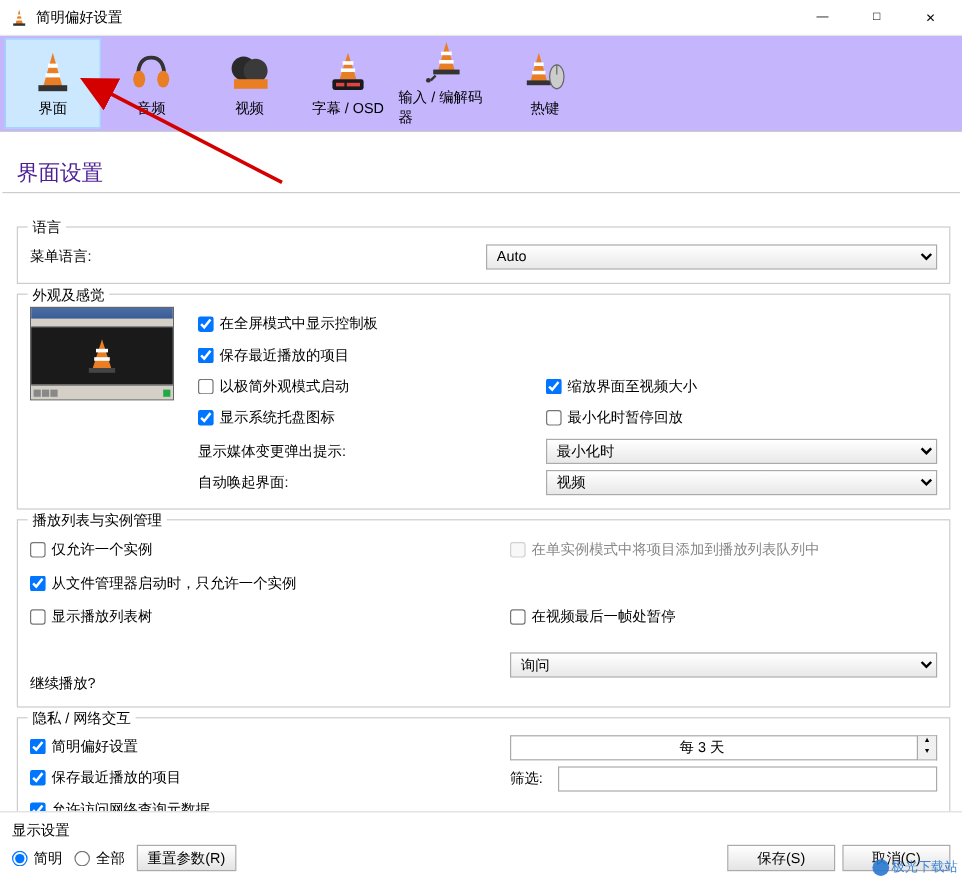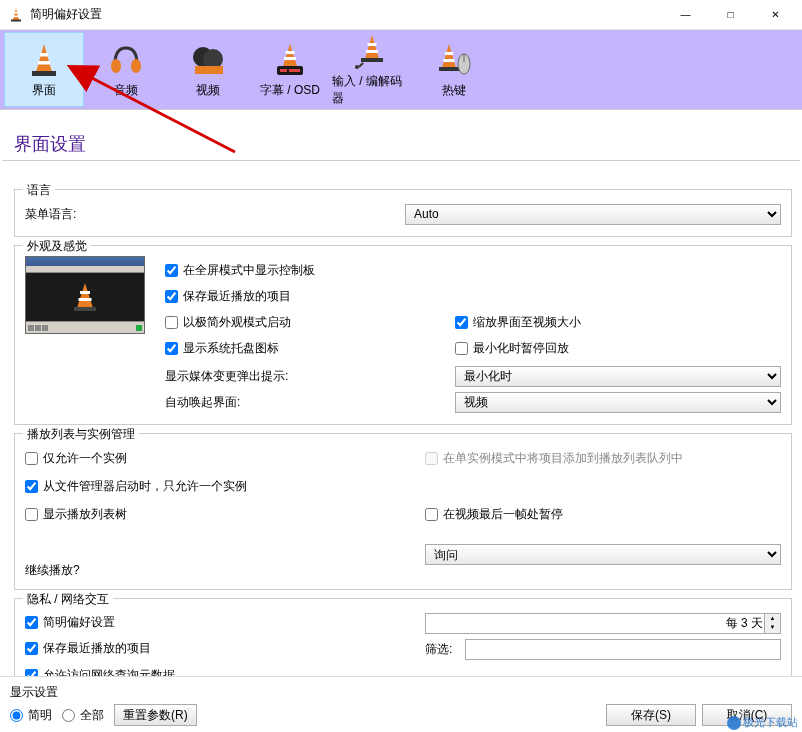--- a/index.html
+++ b/index.html
@@ -40,21 +40,21 @@
 
 .thumb { width: 120px; height: 78px; border: 1px solid #666; margin-right: 20px; flex-shrink: 0; background: #fff; }
 .thumb-inner { width: 100%; height: 100%; display: flex; flex-direction: column; }
 .thumb-tb { height: 9px; background: linear-gradient(#4a6ea9, #3a5a91); }
 .thumb-menu { height: 7px; background: #d4d0c8; border-bottom: 1px solid #888; }
 .thumb-body { flex: 1; background: #1a1a1a; display: flex; align-items: center; justify-content: center; }
 .thumb-ctrl { height: 12px; background: #d4d0c8; border-top: 1px solid #888; display:flex; align-items:center; padding:0 2px; gap:1px; }
 .thumb-ctrl span { width:6px; height:6px; background:#888; }
 
 .spinner { display: flex; align-items: center; }
-.spinner input { width: calc(100% - 16px); text-align: right; padding-right: 1px; }
+.spinner input { width: calc(100% - 16px); text-align: center; padding-right: 24px; }
 .spinner .spin-btns { width: 16px; height: 21px; border: 1px solid #aaa; border-left: none; display: flex; flex-direction: column; }
 .spinner .spin-btns div { flex: 1; font-size: 6px; text-align: center; line-height: 9px; background: #f0f0f0; }
 
 .footer { position: absolute; left: 0; right: 0; bottom: 0; height: 56px; background: #fff; border-top: 1px solid #ddd; display: flex; align-items: flex-end; padding: 4px 10px 6px; }
 .footer-left { flex: 1; }
 .footer-left .ft { font-size: 12px; margin-bottom: 3px; }
 .footer-left .frow { display: flex; align-items: center; gap: 10px; }
 .footer button, .footer-left button { height: 22px; padding: 0 8px; border: 1px solid #aaa; background: linear-gradient(#fff, #e4e4e4); font-size: 12px; }
 .footer .actions { display: flex; gap: 6px; }
 .footer .actions button { width: 90px; }

